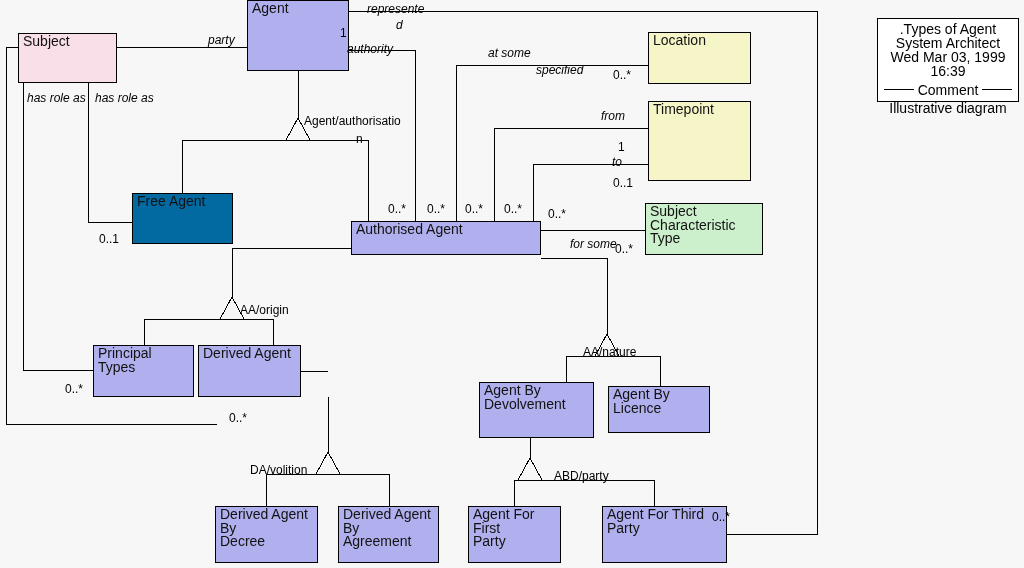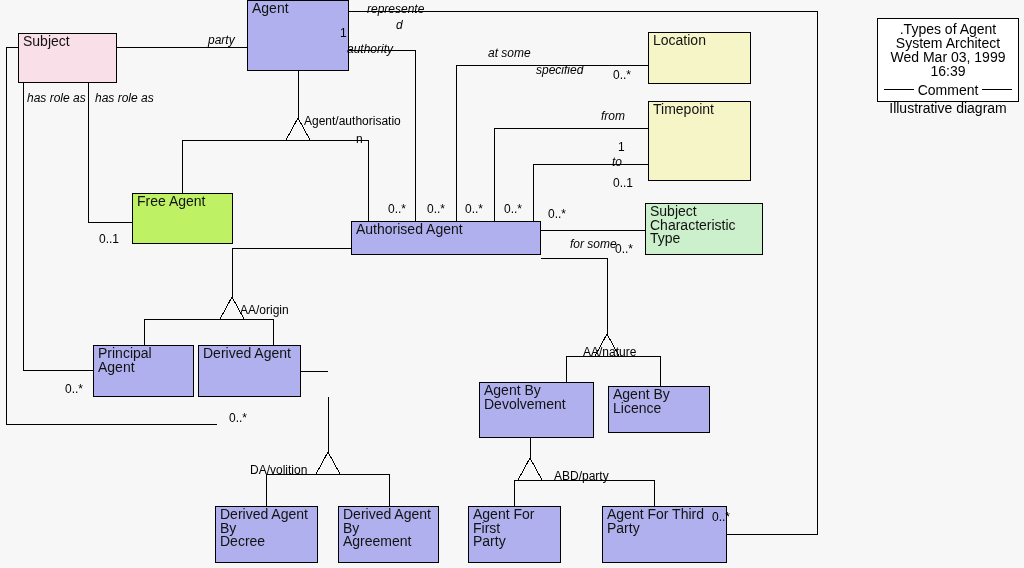--- a/index.html
+++ b/index.html
@@ -74,23 +74,23 @@
     </g>
   </svg>
 
   <div id="nodes-layer">
       <div class="node" style="left: 247px; top: 0px; width: 102px; height: 71px; background: rgb(176, 176, 238);">Agent</div>
       <div class="node" style="left: 18px; top: 33px; width: 99px; height: 50px; background: rgb(249, 223, 231);">Subject</div>
       <div class="node" style="left: 648px; top: 32px; width: 103px; height: 52px; background: rgb(246, 245, 200);">Location</div>
       <div class="node" style="left: 648px; top: 101px; width: 103px; height: 80px; background: rgb(246, 245, 200);">Timepoint</div>
       <div class="node" style="left: 645px; top: 203px; width: 118px; height: 52px; background: rgb(204, 240, 204);">Subject
 Characteristic Type</div>
-      <div class="node" style="left: 132px; top: 193px; width: 101px; height: 51px; background: #bef264;">Free Agent</div>
+      <div class="node" style="left: 132px; top: 193px; width: 101px; height: 51px; background: #0369a1;">Free Agent</div>
       <div class="node" style="left: 351px; top: 221px; width: 190px; height: 34px; background: rgb(176, 176, 238);">Authorised Agent</div>
-      <div class="node" style="left: 93px; top: 345px; width: 101px; height: 52px; background: rgb(176, 176, 238);">Principal Agent</div>
+      <div class="node" style="left: 93px; top: 345px; width: 101px; height: 52px; background: rgb(176, 176, 238);">Principal Types</div>
       <div class="node" style="left: 198px; top: 345px; width: 103px; height: 52px; background: rgb(176, 176, 238);">Derived Agent</div>
       <div class="node" style="left: 479px; top: 382px; width: 115px; height: 56px; background: rgb(176, 176, 238);">Agent By
 Devolvement</div>
       <div class="node" style="left: 608px; top: 386px; width: 102px; height: 47px; background: rgb(176, 176, 238);">Agent By Licence</div>
       <div class="node" style="left: 215px; top: 506px; width: 103px; height: 57px; background: rgb(176, 176, 238);">Derived Agent By
 Decree</div>
       <div class="node" style="left: 338px; top: 506px; width: 101px; height: 57px; background: rgb(176, 176, 238);">Derived Agent By
 Agreement</div>
       <div class="node" style="left: 468px; top: 506px; width: 93px; height: 57px; background: rgb(176, 176, 238);">Agent For First
 Party</div>

